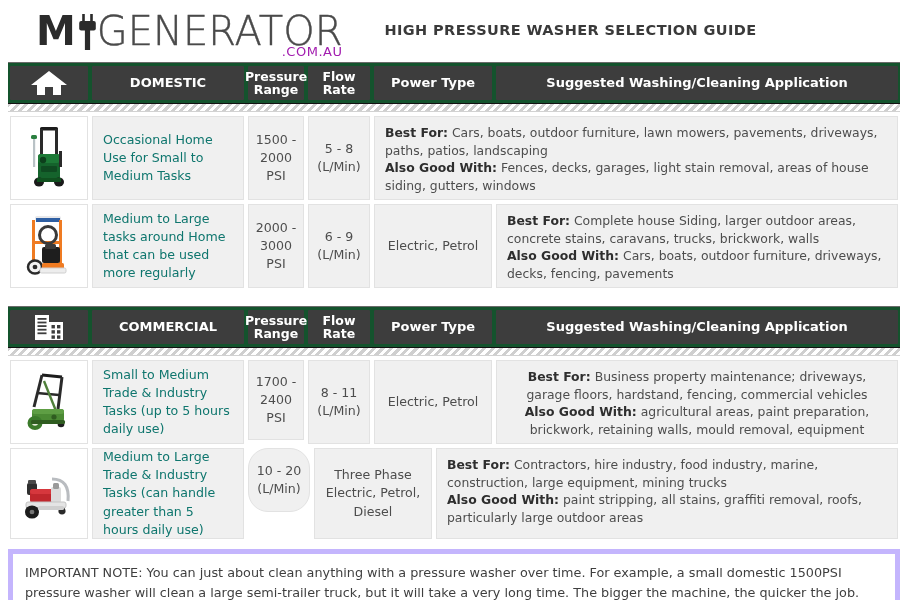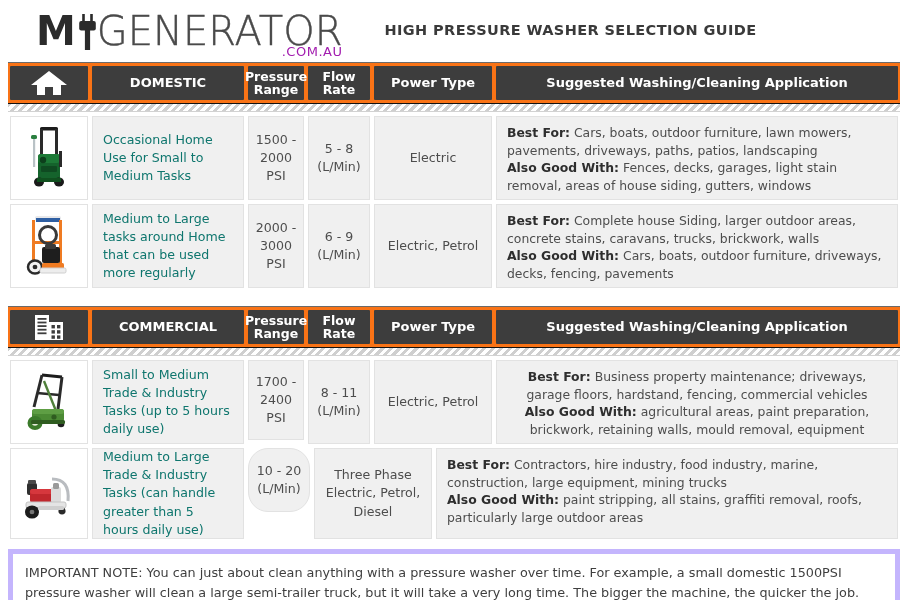--- a/index.html
+++ b/index.html
@@ -43,21 +43,21 @@
     margin-left:42px;
     font-size:14.5px;font-weight:bold;letter-spacing:0.4px;color:#3a3a3a;
     font-family:"DejaVu Sans", sans-serif;
     padding-bottom:2px;
   }
 
   
   .tbl{width:908px;box-sizing:border-box;padding:0 8px;}
 
   .hdr-row{
-    display:flex;background:#f97316;height:42px;align-items:stretch;
+    display:flex;background:#14532d;height:42px;align-items:stretch;
     border-top:1px solid #6a6a6a;
     border-bottom:1px solid #111;
     box-sizing:border-box;
   }
   .hdr-cell{
     background:#3d3d3d;color:#ffffff;
     display:flex;align-items:center;justify-content:center;
     text-align:center;font-weight:bold;font-size:13px;
     margin:3px 2px;border-radius:1px;
     line-height:1.08;
@@ -188,21 +188,20 @@
         </div>
       </div>
       <div class="cell txt c-desc" style="height: 84px;">Occasional Home Use for Small to Medium Tasks</div>
       <div class="cell mono-c c-press" style="height: 84px;">1500 - 2000 PSI</div>
       <div class="cell mono-c c-flow" style="height: 84px;">
         <span>
           <span>5 - 8</span><br>
           <span>(L/Min)</span>
         </span>
       </div>
-      <div class="cell mono-c c-power" style="height: 84px;">Electric</div>
       <div class="cell app c-app" style="height: 84px;">
         <b>Best For:</b>
         <span>Cars, boats, outdoor furniture, lawn mowers, pavements, driveways, paths, patios, landscaping</span><br>
         <b>Also Good With:</b>
         <span>Fences, decks, garages, light stain removal, areas of house siding, gutters, windows</span>
       </div>
     </div>
 
     <div class="row" style="height: 88px;">
       <div class="cell img c-img" style="height: 84px;">

